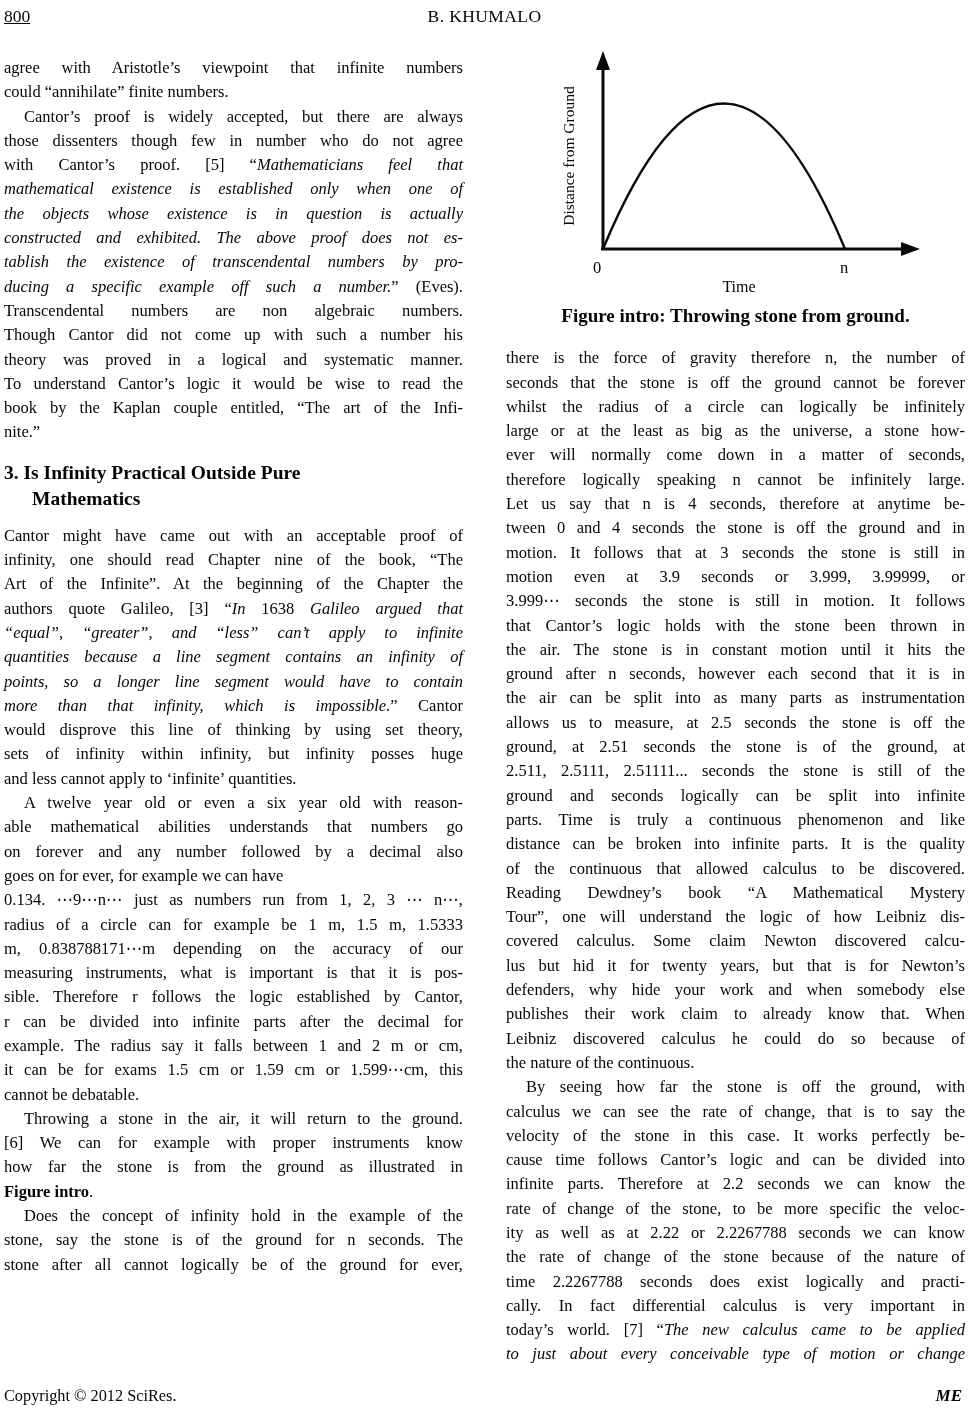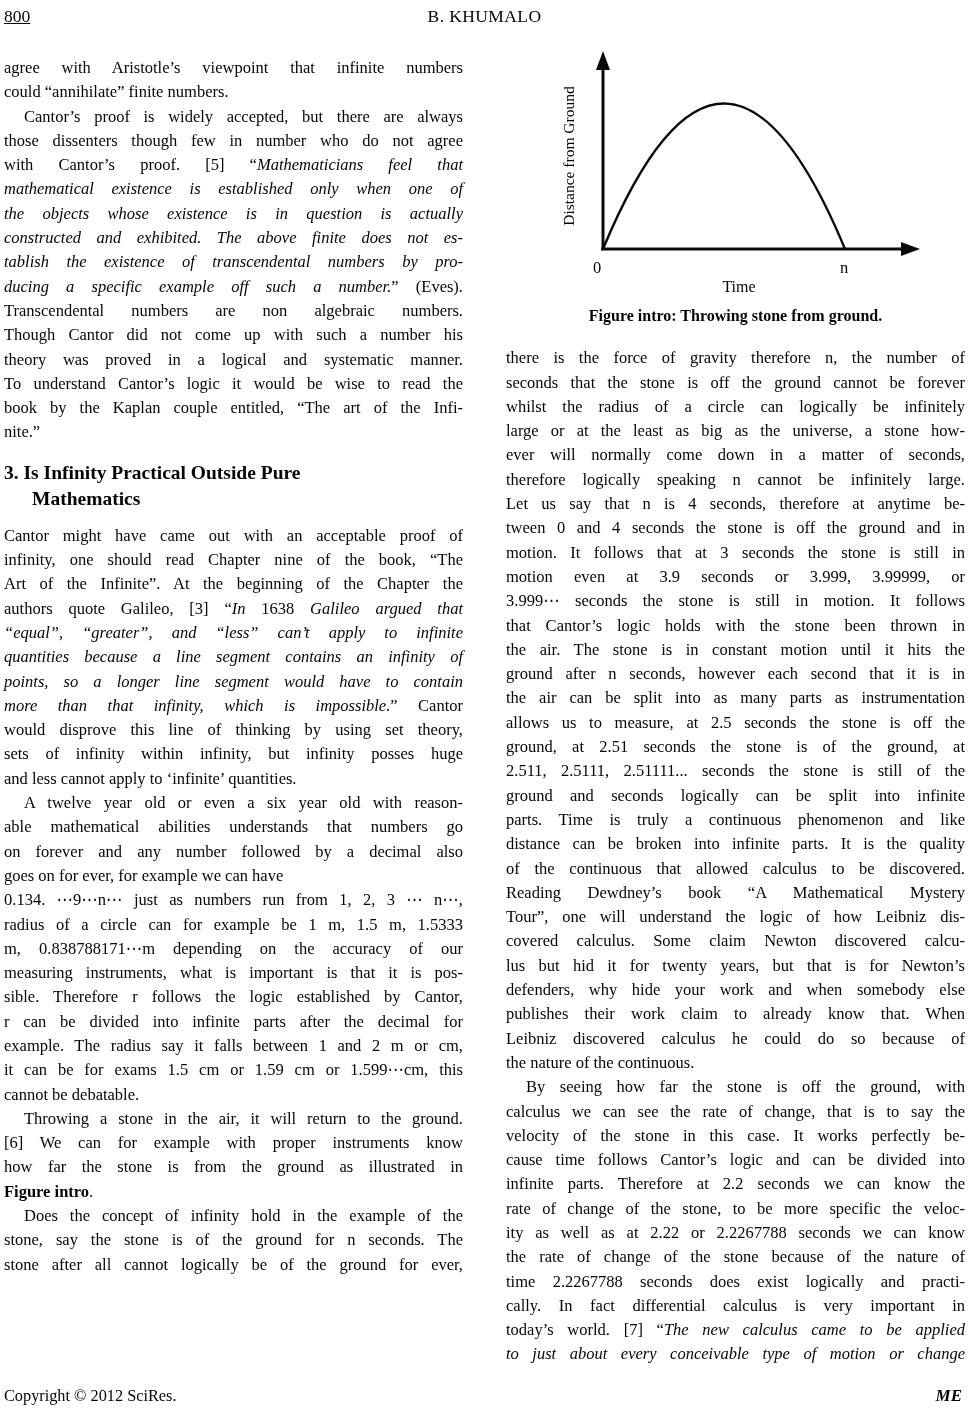--- a/index.html
+++ b/index.html
@@ -23,21 +23,21 @@
   .line.ind { text-indent: 20px; }
   .it { font-style: italic; }
   .bd { font-weight: bold; }
 
   .heading { font-size: 19.5px; font-weight: bold; line-height: 26px; margin: 15px 0 12px 0; }
   .heading .line { text-align: left; text-align-last: left; }
   .heading .line.ind { text-indent: 28px; }
 
   .figbox { width: 458px; height: 252px; }
   .fig text { font-family: "Liberation Serif", serif; fill: #050505; }
-  .caption { text-align: center; font-weight: bold; font-size: 16px; margin: 8px 0 18px 0; }
+  .caption { text-align: center; font-weight: bold; font-size: 19px; margin: 8px 0 18px 0; }
 
   .ftr { position: absolute; top: 1386px; left: 4px; width: 960px; height: 24px; font-size: 16.3px; text-decoration: underline; }
   .ftr .copy { position: absolute; left: 0; top: 0; }
   .ftr .jcode { position: absolute; right: 2px; top: 0; font-weight: bold; font-style: italic; font-size: 17px; }
 </style>
 </head>
 <body>
 
 <div class="hdr">
   <span class="pgnum">800</span>
@@ -48,21 +48,21 @@
     <div class="para">
       <div class="line"><span>agree with Aristotle’s viewpoint that infinite numbers</span></div>
       <div class="line nj"><span>could “annihilate” finite numbers.</span></div>
     </div>
     <div class="para">
       <div class="line ind"><span>Cantor’s proof is widely accepted, but there are always</span></div>
       <div class="line"><span>those dissenters though few in number who do not agree</span></div>
       <div class="line"><span>with Cantor’s proof. [5] “</span><span class="it">Mathematicians feel that</span></div>
       <div class="line"><span class="it">mathematical existence is established only when one of</span></div>
       <div class="line"><span class="it">the objects whose existence is in question is actually</span></div>
-      <div class="line"><span class="it">constructed and exhibited. The above finite does not es-</span></div>
+      <div class="line"><span class="it">constructed and exhibited. The above proof does not es-</span></div>
       <div class="line"><span class="it">tablish the existence of transcendental numbers by pro-</span></div>
       <div class="line"><span class="it">ducing a specific example off such a number.</span><span>” (Eves).</span></div>
       <div class="line"><span>Transcendental numbers are non algebraic numbers.</span></div>
       <div class="line"><span>Though Cantor did not come up with such a number his</span></div>
       <div class="line"><span>theory was proved in a logical and systematic manner.</span></div>
       <div class="line"><span>To understand Cantor’s logic it would be wise to read the</span></div>
       <div class="line"><span>book by the Kaplan couple entitled, “The art of the Infi-</span></div>
       <div class="line nj"><span>nite.”</span></div>
     </div>
     <div class="heading">

